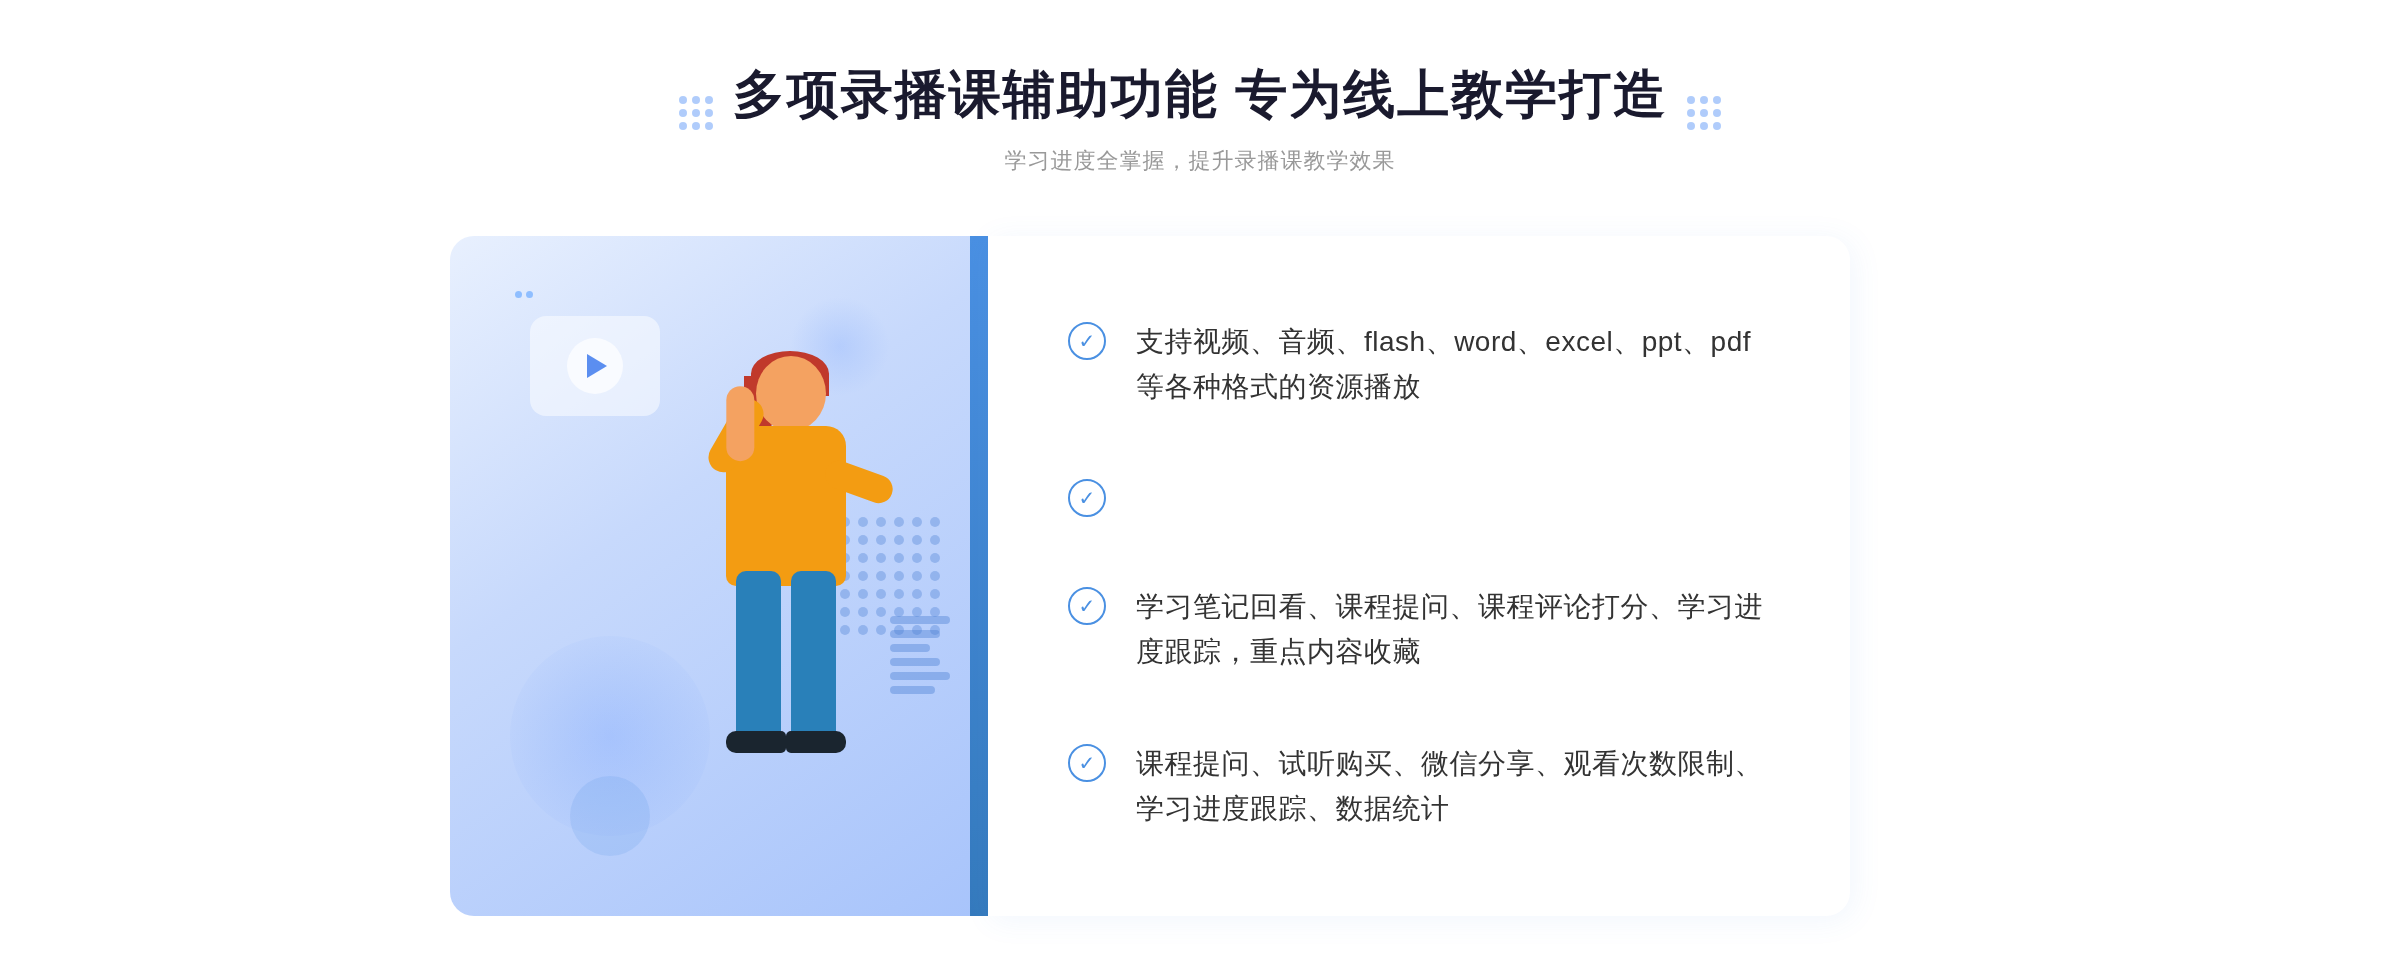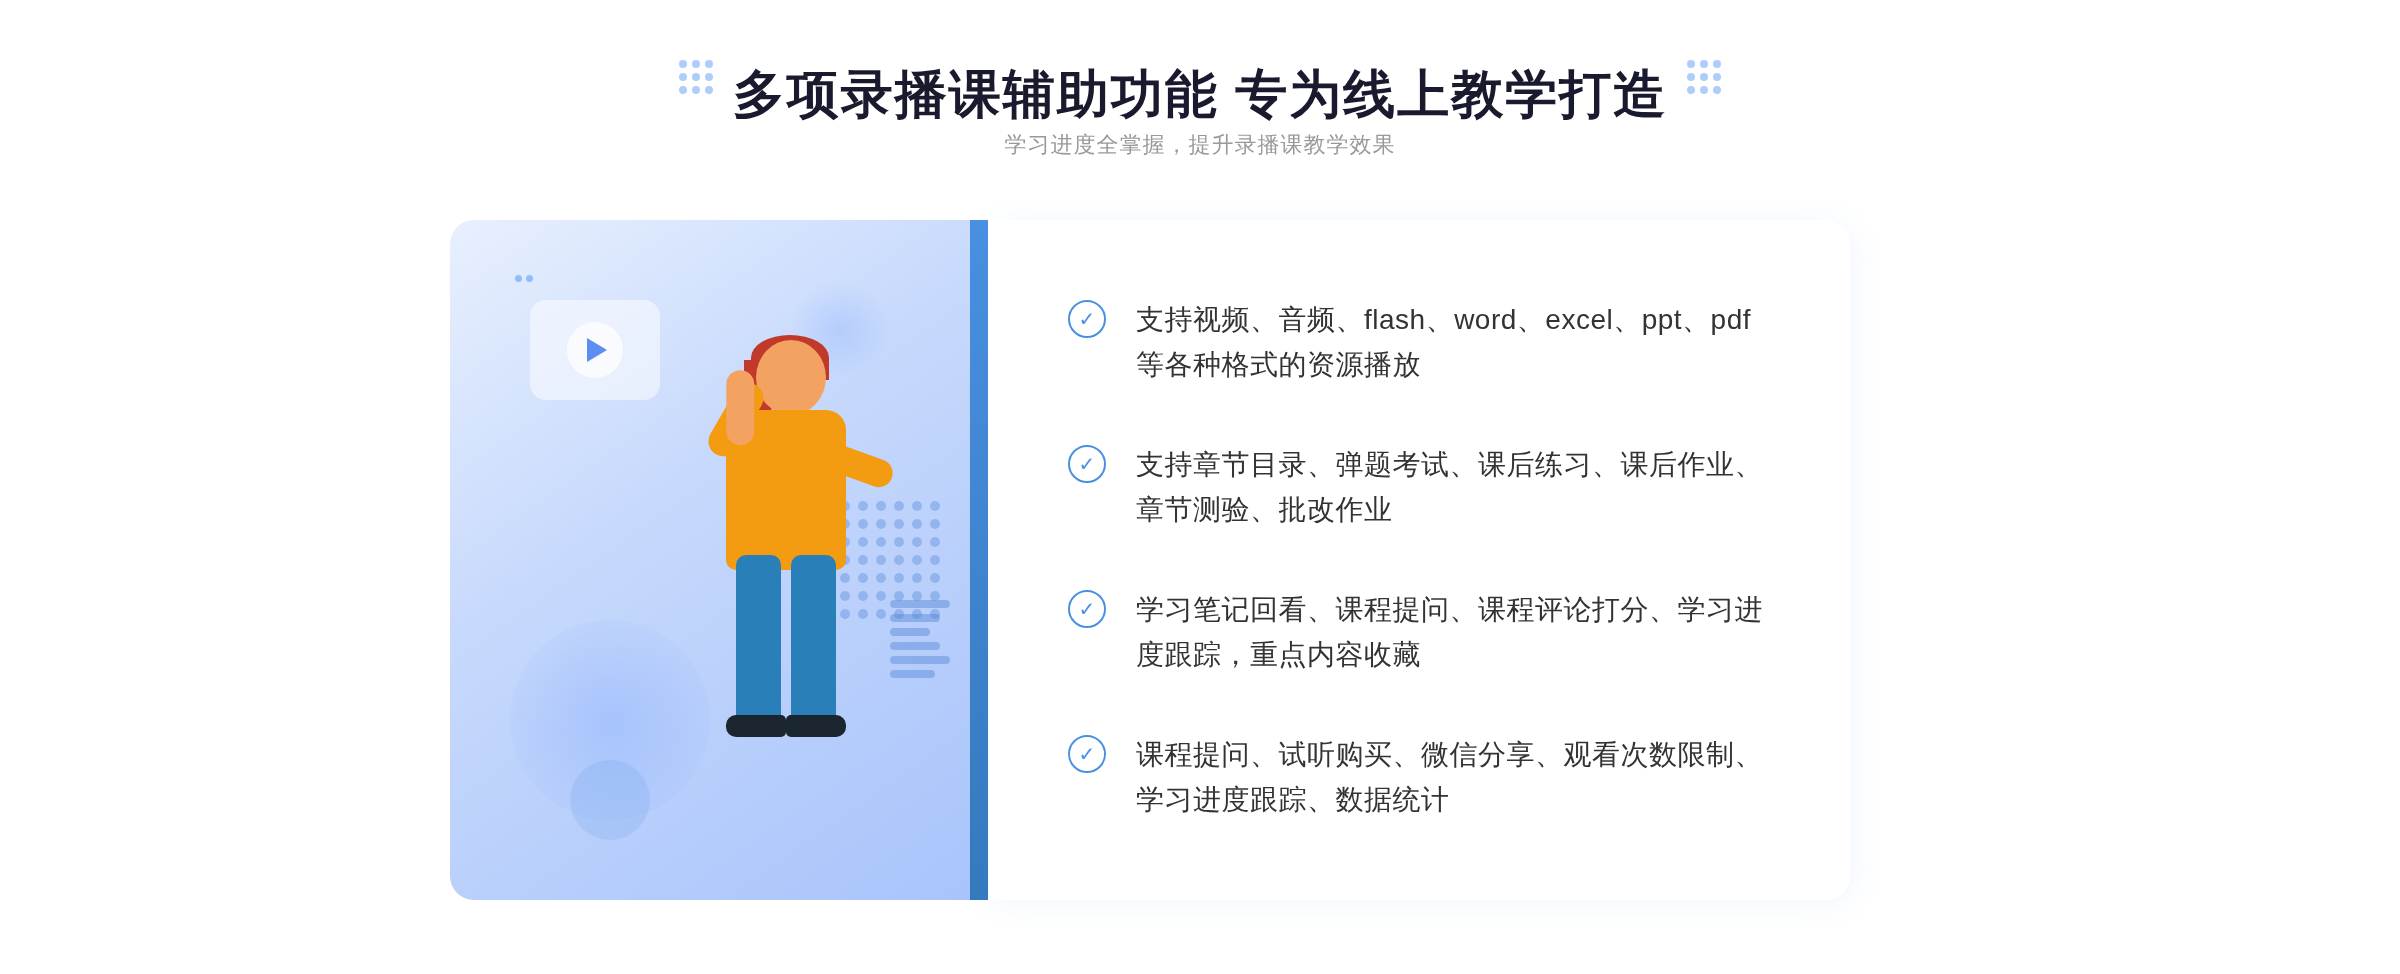--- a/index.html
+++ b/index.html
@@ -26,21 +26,21 @@
 
     
     .header-section {
       text-align: center;
       margin-bottom: 60px;
       position: relative;
     }
 
     .title-row {
       display: flex;
-      align-items: flex-start;
+      align-items: flex-end;
       justify-content: center;
       gap: 20px;
     }
 
     .title-dots {
       display: flex;
       flex-direction: column;
       gap: 5px;
       opacity: 0.4;
     }
@@ -59,21 +59,21 @@
     .main-title {
       font-size: 52px;
       font-weight: 700;
       color: #1a1a2e;
       letter-spacing: 2px;
     }
 
     .subtitle {
       font-size: 22px;
       color: #999;
-      margin-top: 0;
+      margin-top: 16px;
       letter-spacing: 1px;
     }
 
     
     .content-area {
       display: flex;
       align-items: stretch;
       gap: 0;
       width: 1400px;
       min-height: 680px;
@@ -570,21 +570,20 @@
           </div>
           <span class="feature-text">支持视频、音频、flash、word、excel、ppt、pdf等各种格式的资源播放</span>
         </div>
 
         <div class="feature-item">
           <div class="check-icon">
             <div class="check-circle">
               <span class="checkmark">✓</span>
             </div>
           </div>
-          <span class="feature-text">支持章节目录、弹题考试、课后练习、课后作业、章节测验、批改作业</span>
         </div>
 
         <div class="feature-item">
           <div class="check-icon">
             <div class="check-circle">
               <span class="checkmark">✓</span>
             </div>
           </div>
           <span class="feature-text">学习笔记回看、课程提问、课程评论打分、学习进度跟踪，重点内容收藏</span>
         </div>

